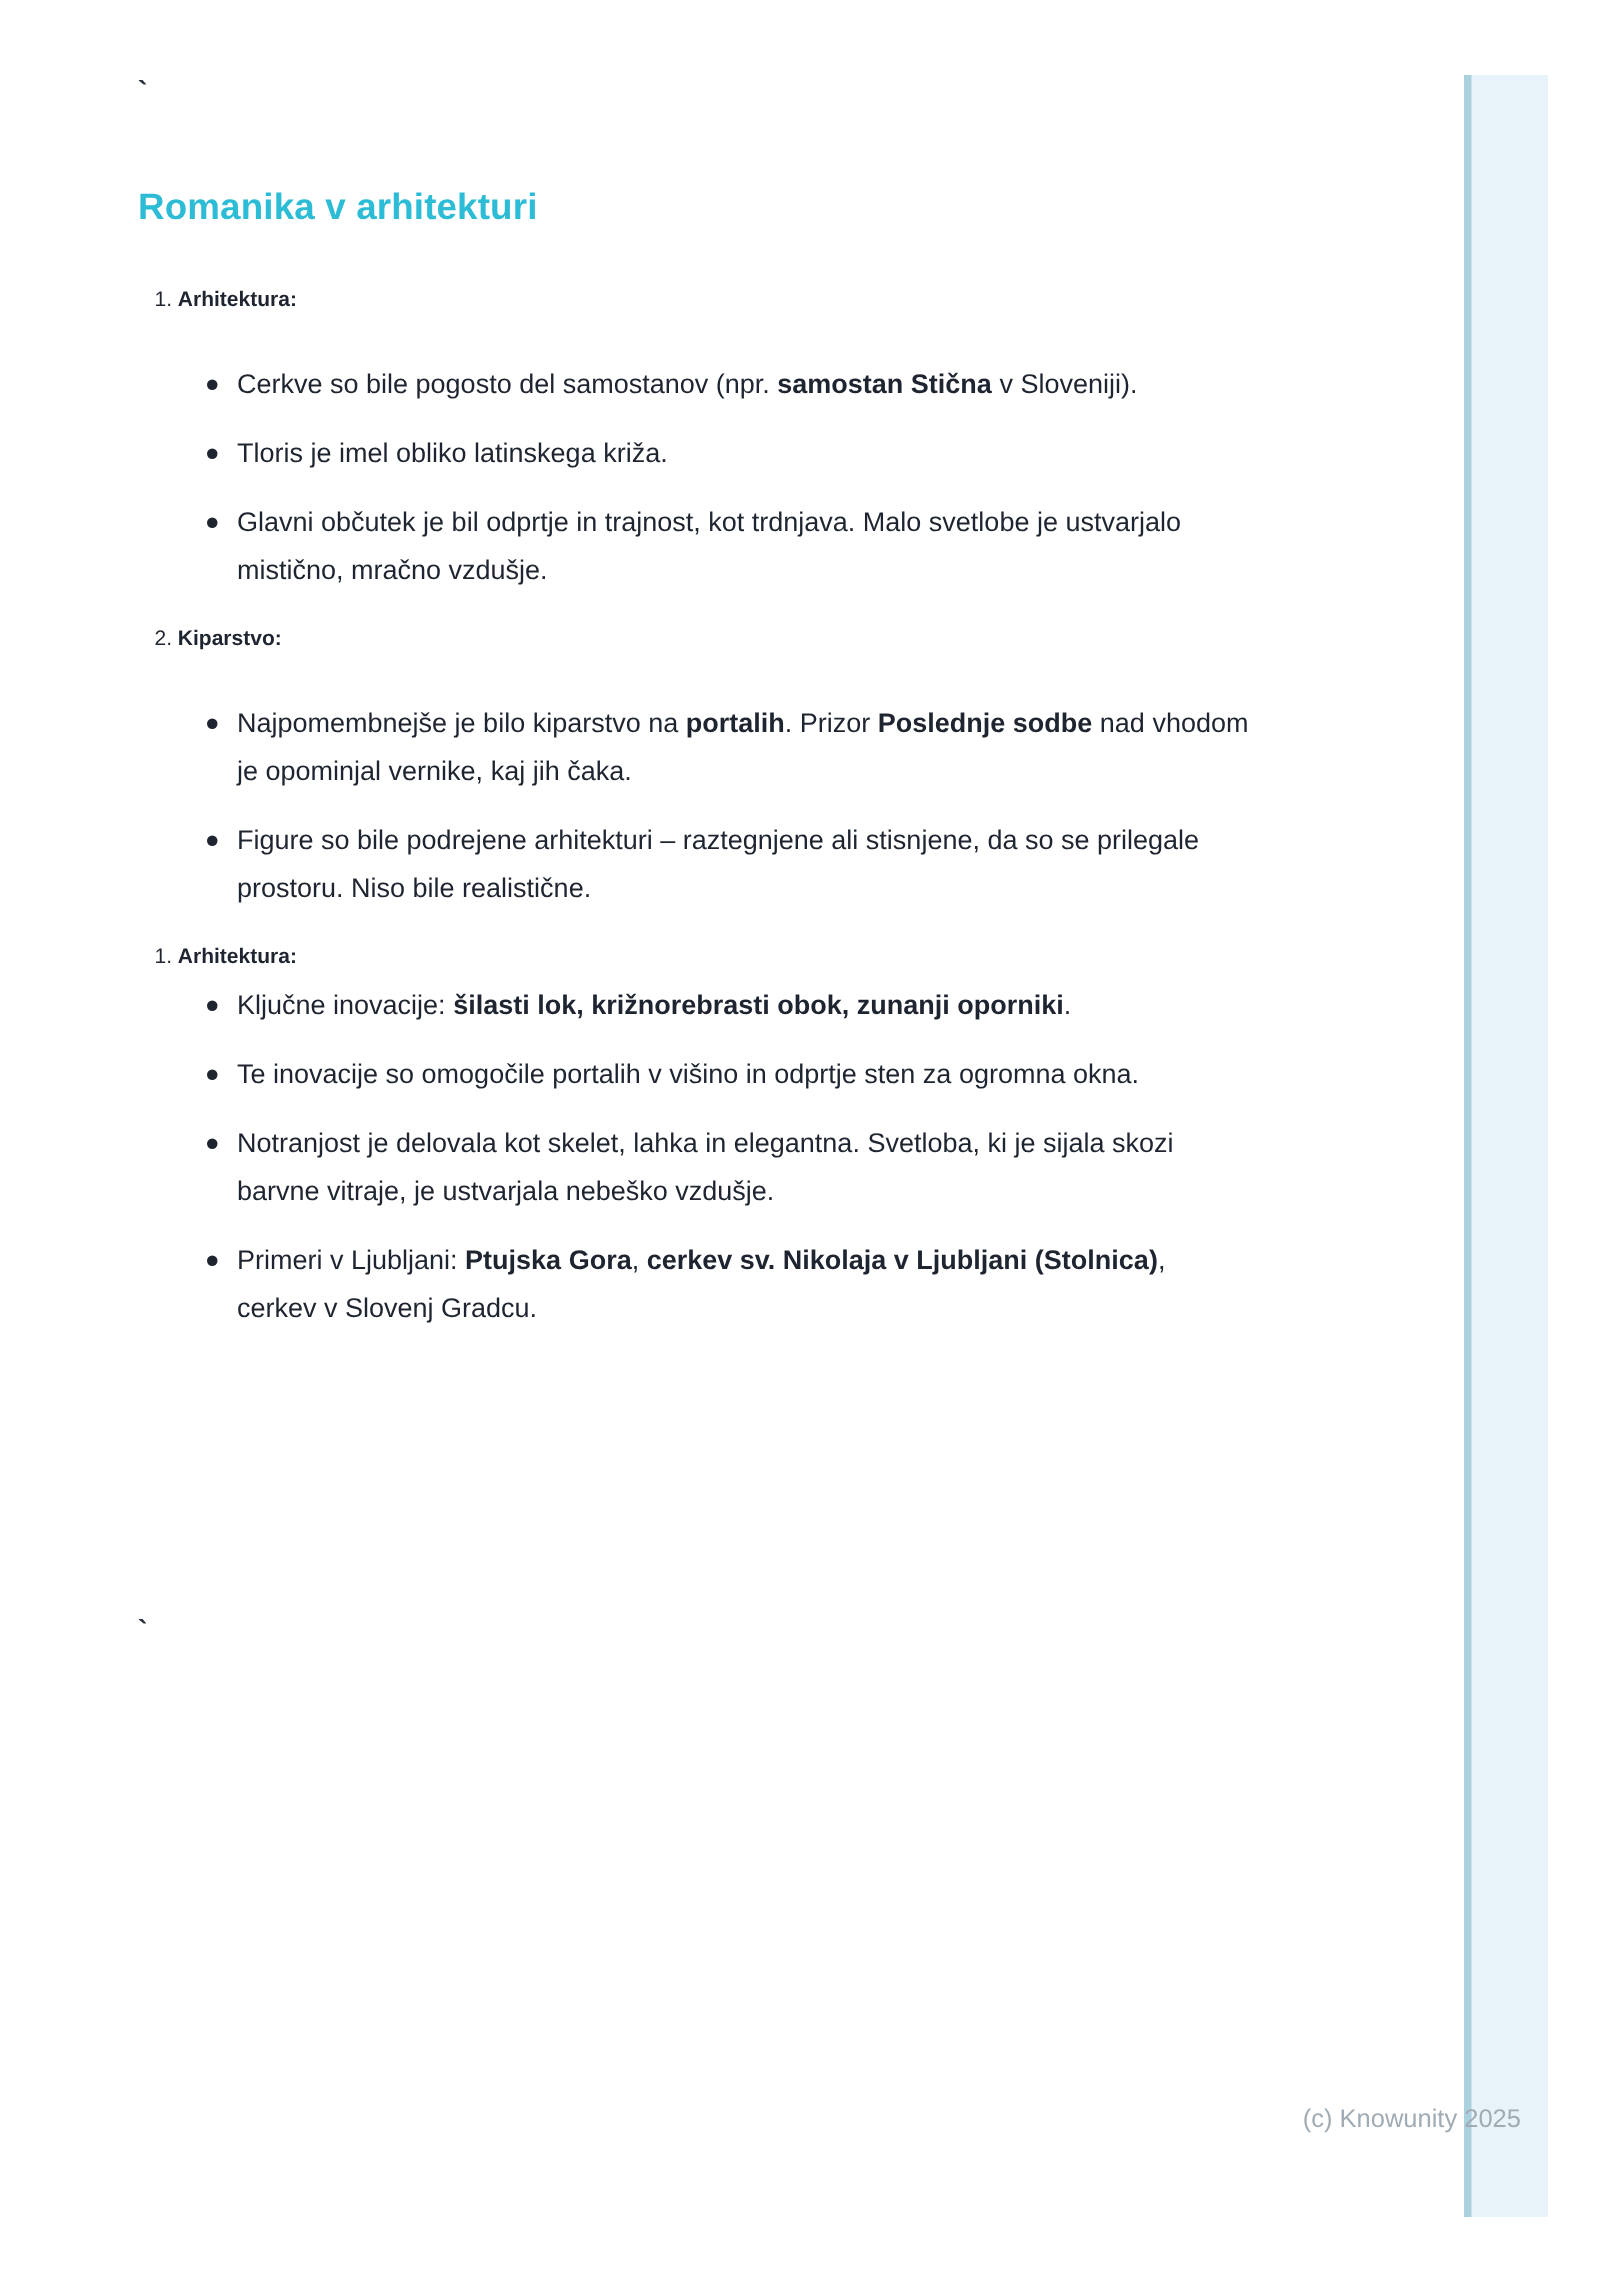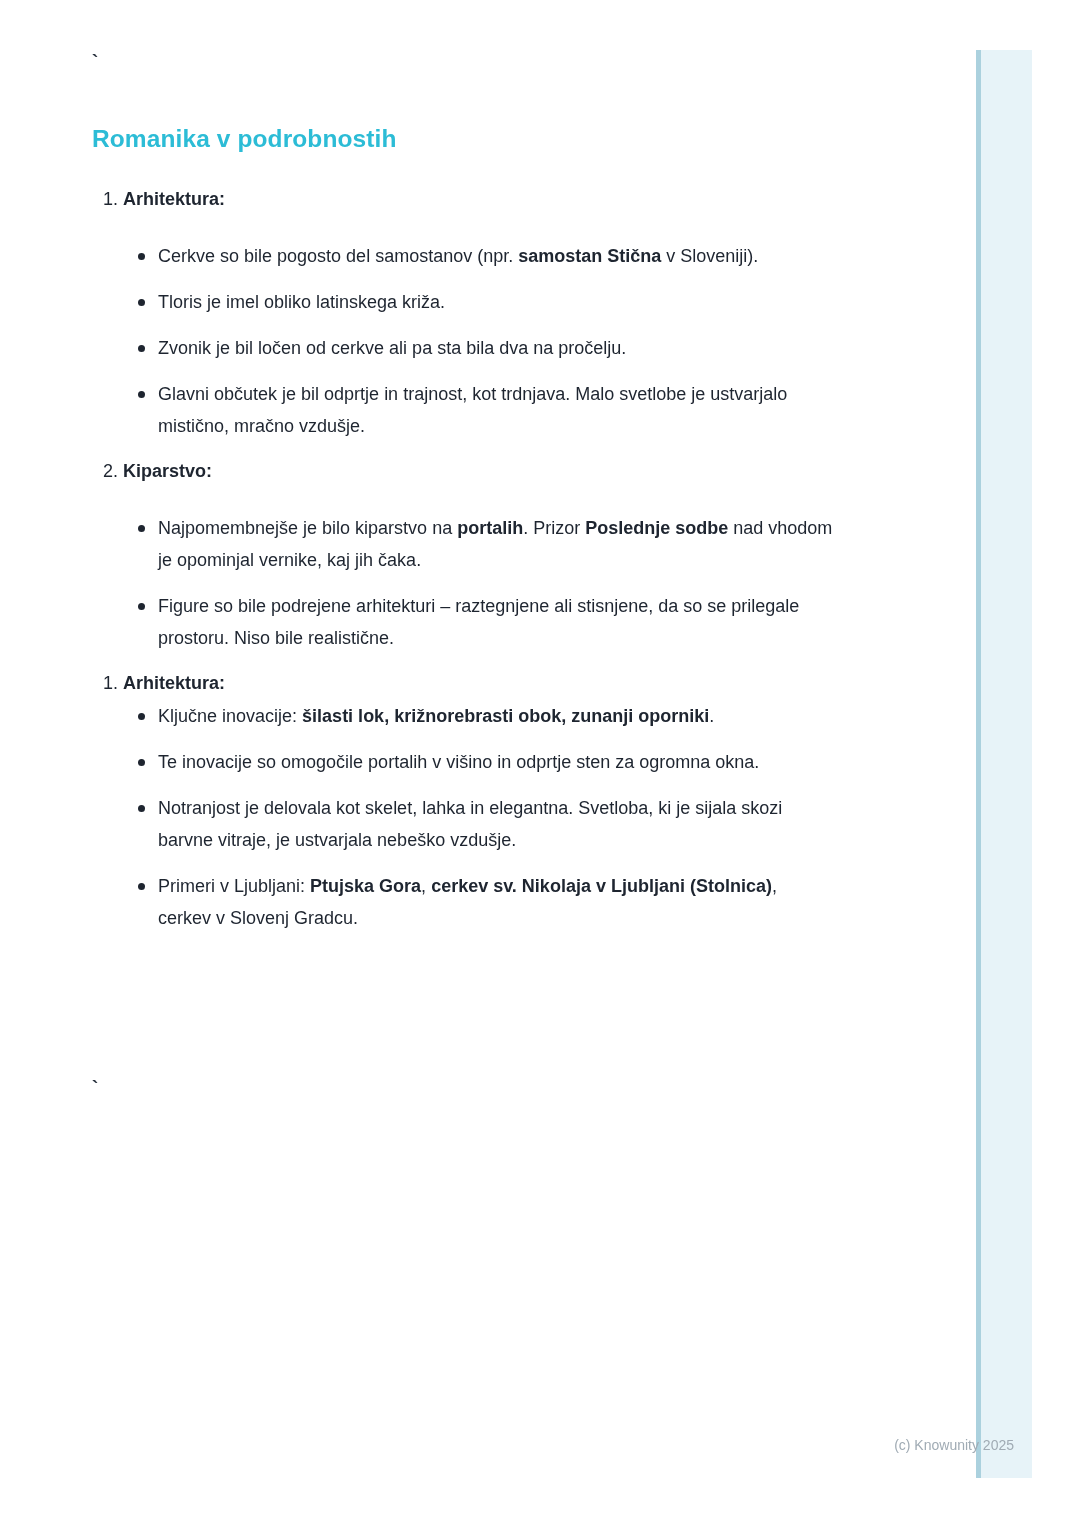--- a/index.html
+++ b/index.html
@@ -26,23 +26,23 @@
     left: 92px;
     font-size: 19px;
     line-height: 19px;
     color: #2b3340;
     font-weight: 700;
   }
   .tick-top { top: 52px; }
   .tick-bottom { top: 1078px; }
   .watermark {
     position: absolute;
-    top: 1436px;
+    top: 1404px;
     right: 66px;
-    font-size: 14px;
+    font-size: 17px;
     line-height: 18px;
     color: #a0abb4;
     z-index: 2;
   }
   .content {
     position: absolute;
     left: 92px;
     top: 124px;
     width: 742px;
     color: #1e2530;
@@ -55,21 +55,21 @@
     font-weight: 600;
     line-height: 30px;
     margin: 0 0 30px 0;
     letter-spacing: 0.1px;
   }
   .section-title + .section-title,
   .section + .section .section-title { margin-top: 20px; }
   .section:nth-child(2) .section-title { margin-top: 20px; margin-bottom: 24px; }
   .group-label {
     padding-left: 11px;
-    font-size: 18px;
+    font-size: 14px;
     line-height: 30px;
     margin: 0 0 26px 0;
   }
   .group-label.tight { margin-bottom: 2px; }
   .group + .group { margin-top: 14px; }
   .group-label .num { font-weight: 400; }
   .group-label strong { font-weight: 700; }
   ul.bullets { margin: 0; padding: 0; list-style: none; }
   ul.bullets li {
     position: relative;
@@ -89,27 +89,26 @@
   ul.bullets strong { font-weight: 700; text-align: right; }
 </style>
 </head>
 <body>
 
 <div class="page">
   <div class="stripe"></div>
   <span class="tick tick-top">`</span>
   <main class="content" id="sections-root" style="color: rgb(30, 37, 48);">
       <section class="section">
-        <h2 class="section-title" style="color: rgb(44, 188, 214);">Romanika v podrobnostih</h2>
+        <h2 class="section-title" style="color: rgb(44, 188, 214);">Romanika v arhitekturi</h2>
         <div class="group">
           <div class="group-label"><span class="num">1. </span><strong>Arhitektura:</strong></div>
           <ul class="bullets">
             <li><span>Cerkve so bile pogosto del samostanov (npr. </span><strong>samostan Stična</strong><span> v Sloveniji).</span></li>
             <li><span>Tloris je imel obliko latinskega križa.</span></li>
-            <li><span>Zvonik je bil ločen od cerkve ali pa sta bila dva na pročelju.</span></li>
             <li><span>Glavni občutek je bil odprtje in trajnost, kot trdnjava. Malo svetlobe je ustvarjalo mistično, mračno vzdušje.</span></li>
           </ul>
         </div>
         <div class="group">
           <div class="group-label"><span class="num">2. </span><strong>Kiparstvo:</strong></div>
           <ul class="bullets">
             <li><span>Najpomembnejše je bilo kiparstvo na </span><strong>portalih</strong><span>. Prizor </span><strong>Poslednje sodbe</strong><span> nad vhodom je opominjal vernike, kaj jih čaka.</span></li>
             <li><span>Figure so bile podrejene arhitekturi – raztegnjene ali stisnjene, da so se prilegale prostoru. Niso bile realistične.</span></li>
           </ul>
         </div>

